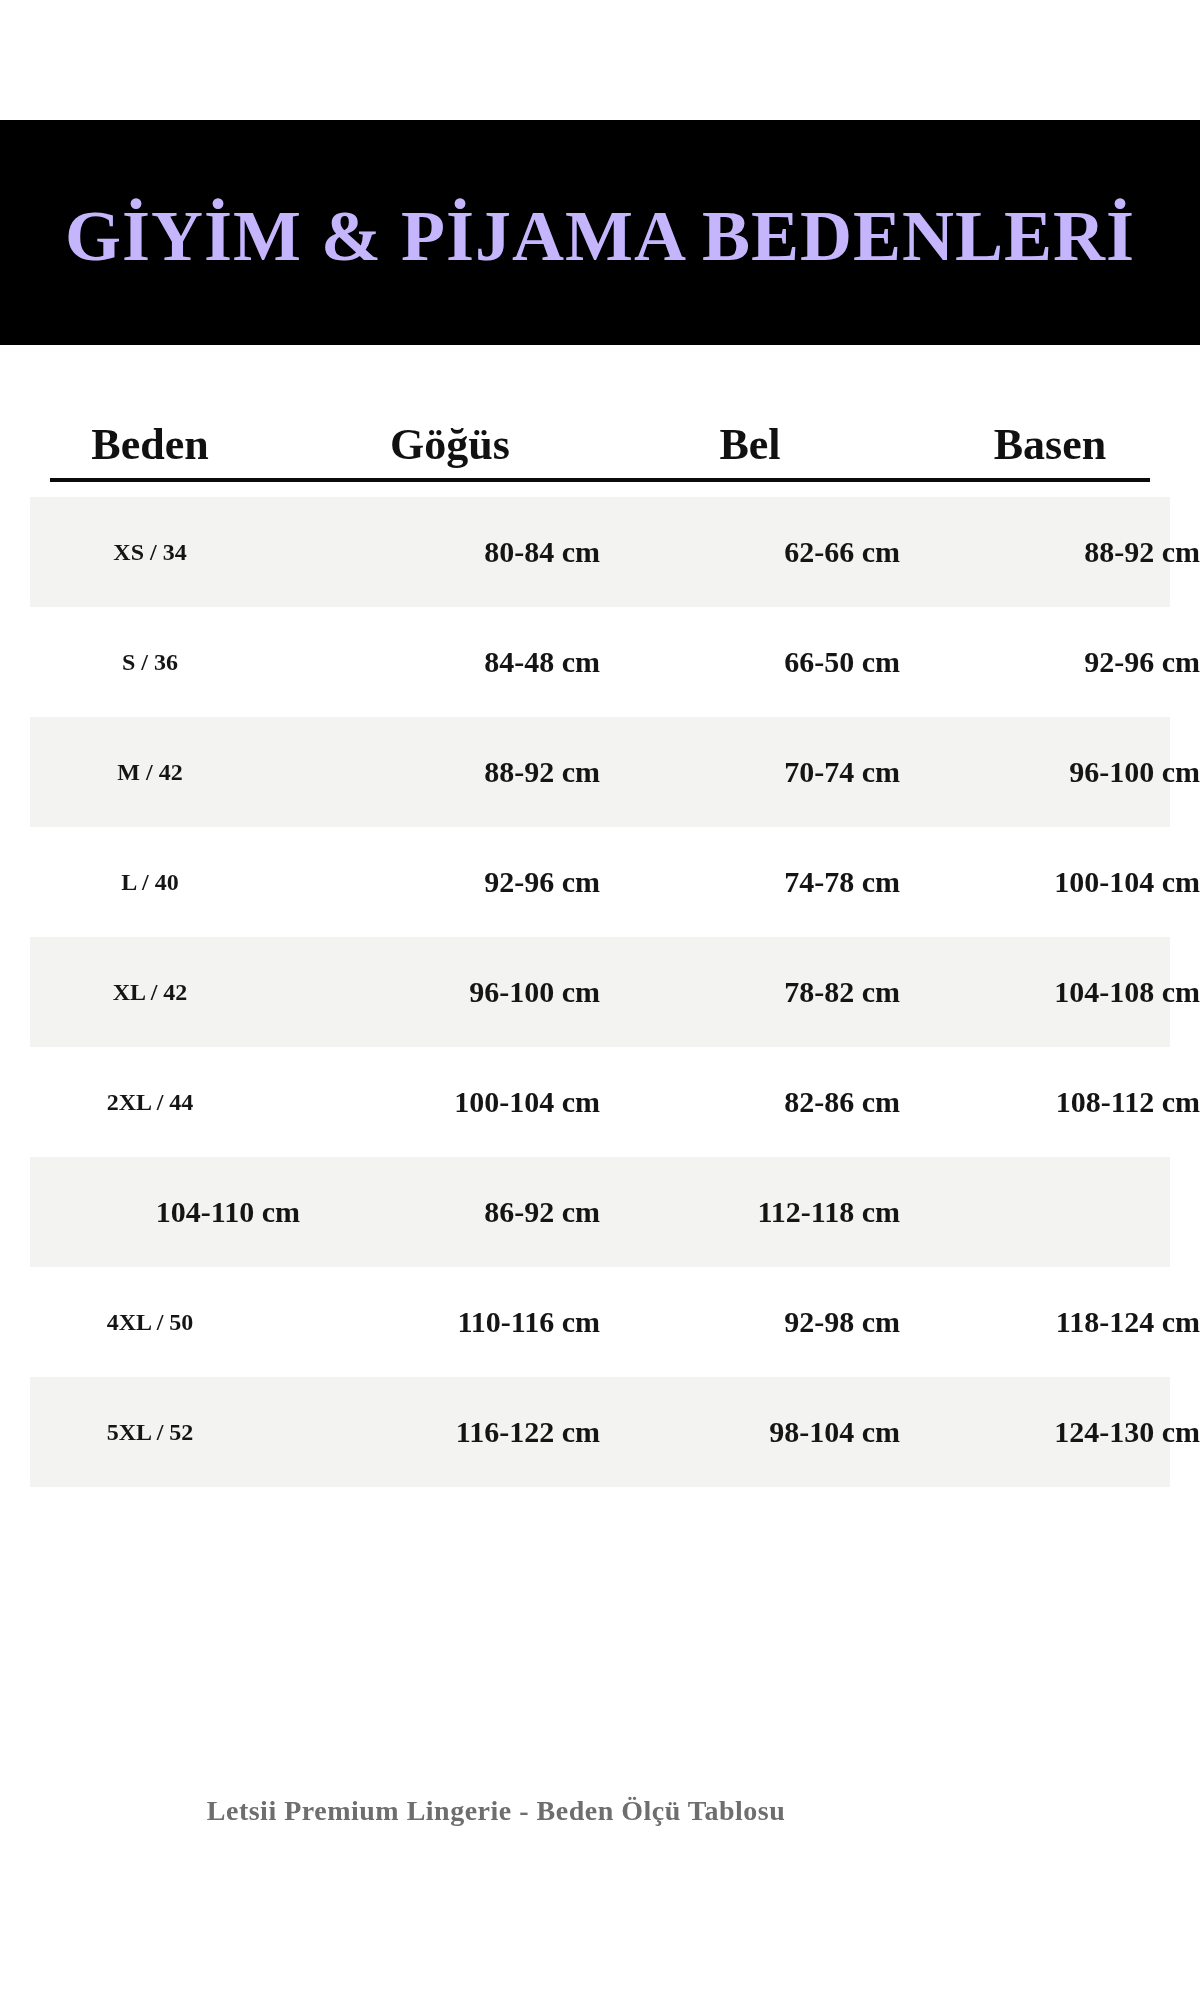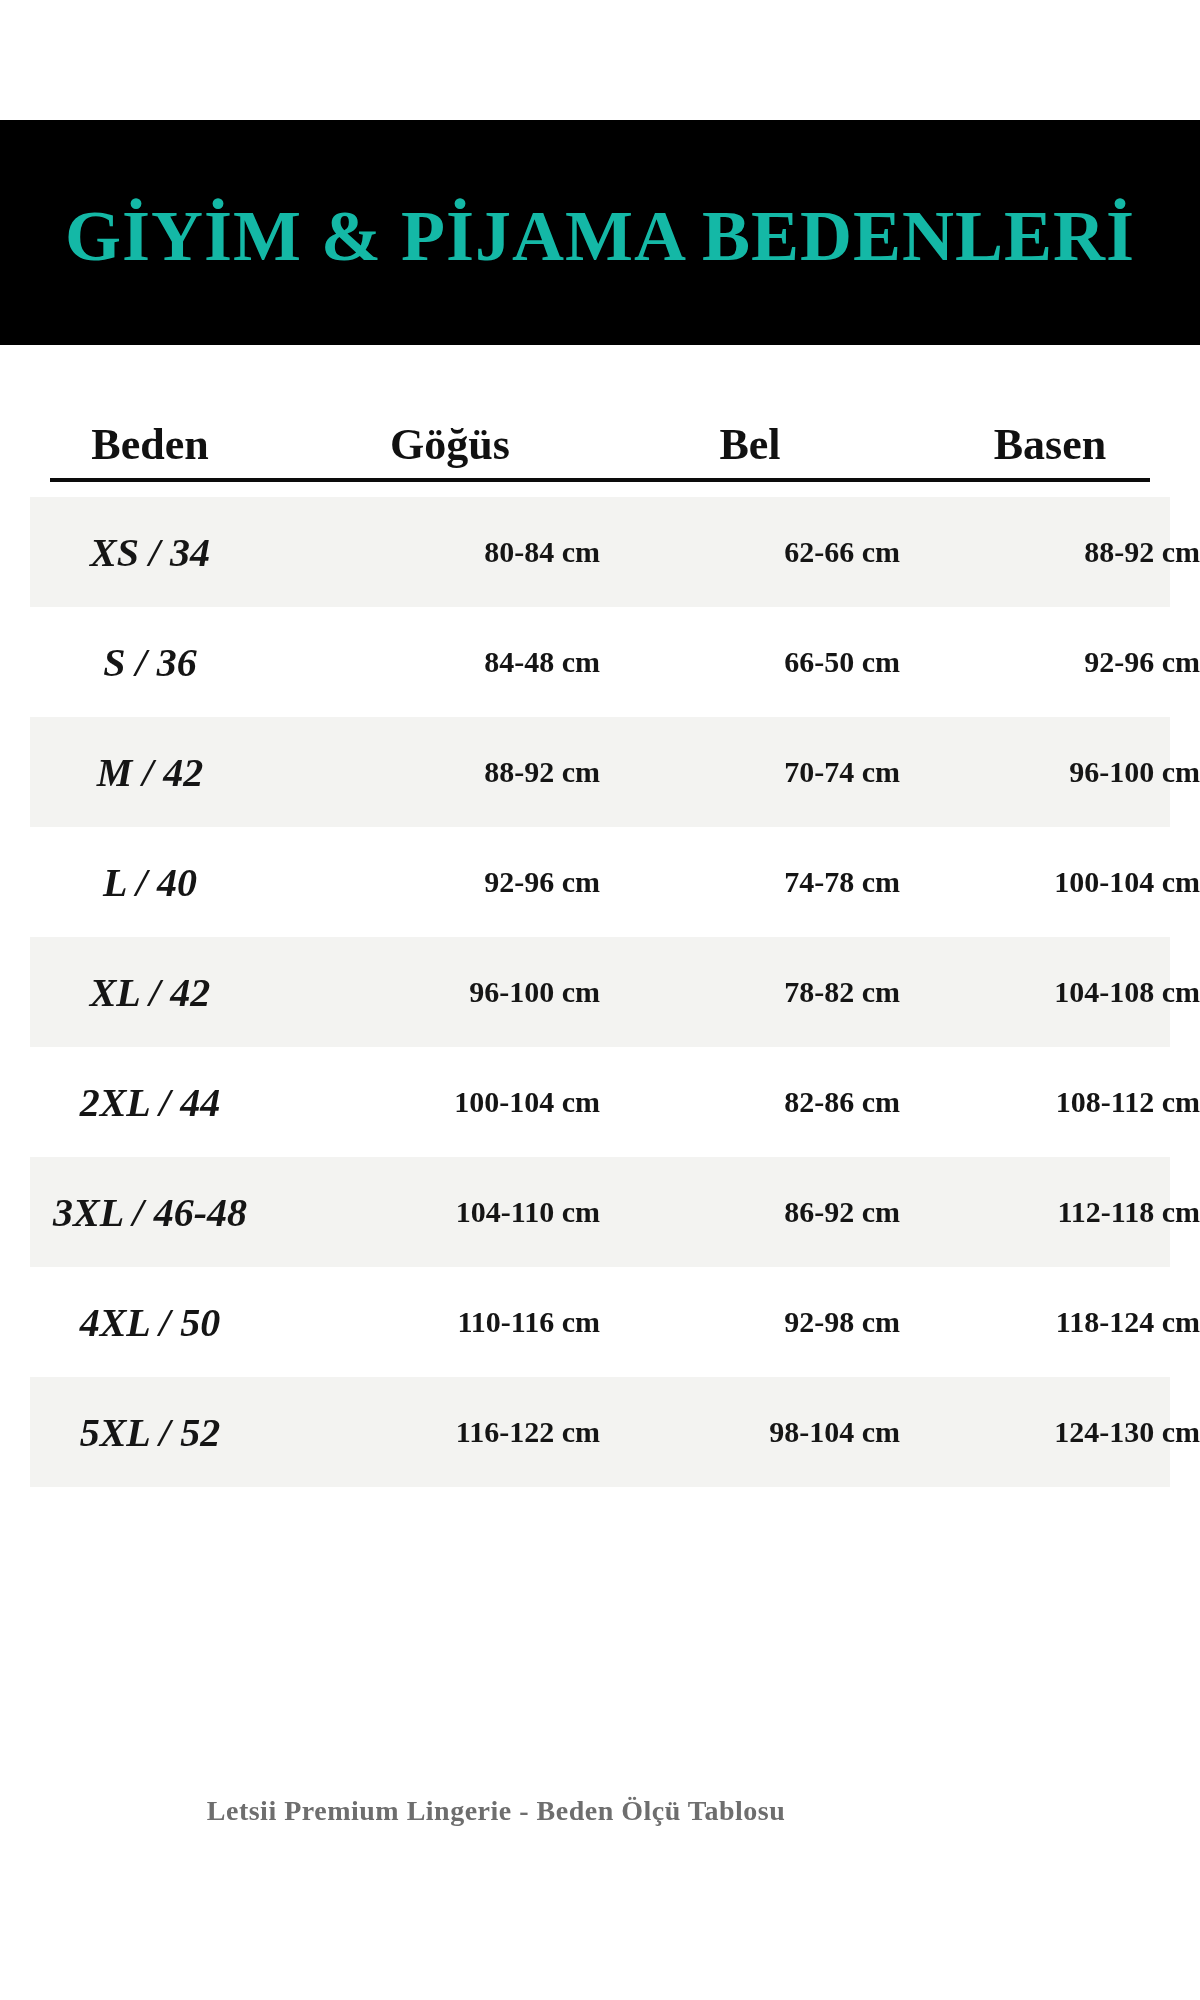--- a/index.html
+++ b/index.html
@@ -22,21 +22,21 @@
     left: 0;
     top: 120px;
     width: 1200px;
     height: 225px;
     background: #000000;
     display: flex;
     align-items: center;
     justify-content: center;
   }
   .banner-title {
-    color: #14b8a6;
+    color: #c4b5fd;
     font-size: 72px;
     font-weight: bold;
     letter-spacing: 1px;
     white-space: nowrap;
     line-height: 1;
     padding-top: 6px;
   }
 
   
   .grid-row {
@@ -88,23 +88,22 @@
     bottom: 0;
     left: 30px;
     right: 30px;
     background: #f3f3f1;
   }
   .trow .grid-row {
     position: relative;
     height: 110px;
   }
   .size-cell {
-    font-size: 40px;
-    font-weight: bold;
-    font-style: italic;
+    font-size: 24px;
+    font-weight: bold;
   }
   .measure-cell {
     font-size: 30px;
     font-weight: bold;
     text-align: right;
   }
 
   
   .footer {
     position: absolute;
@@ -186,21 +185,20 @@
     <div class="grid-row">
       <div class="cell size-cell">2XL / 44</div>
       <div class="cell measure-cell">100-104 cm</div>
       <div class="cell measure-cell">82-86 cm</div>
       <div class="cell measure-cell">108-112 cm</div>
     </div>
   </div>
 
   <div class="trow zebra">
     <div class="grid-row">
-      <div class="cell size-cell">3XL / 46-48</div>
       <div class="cell measure-cell">104-110 cm</div>
       <div class="cell measure-cell">86-92 cm</div>
       <div class="cell measure-cell">112-118 cm</div>
     </div>
   </div>
 
   <div class="trow">
     <div class="grid-row">
       <div class="cell size-cell">4XL / 50</div>
       <div class="cell measure-cell">110-116 cm</div>

